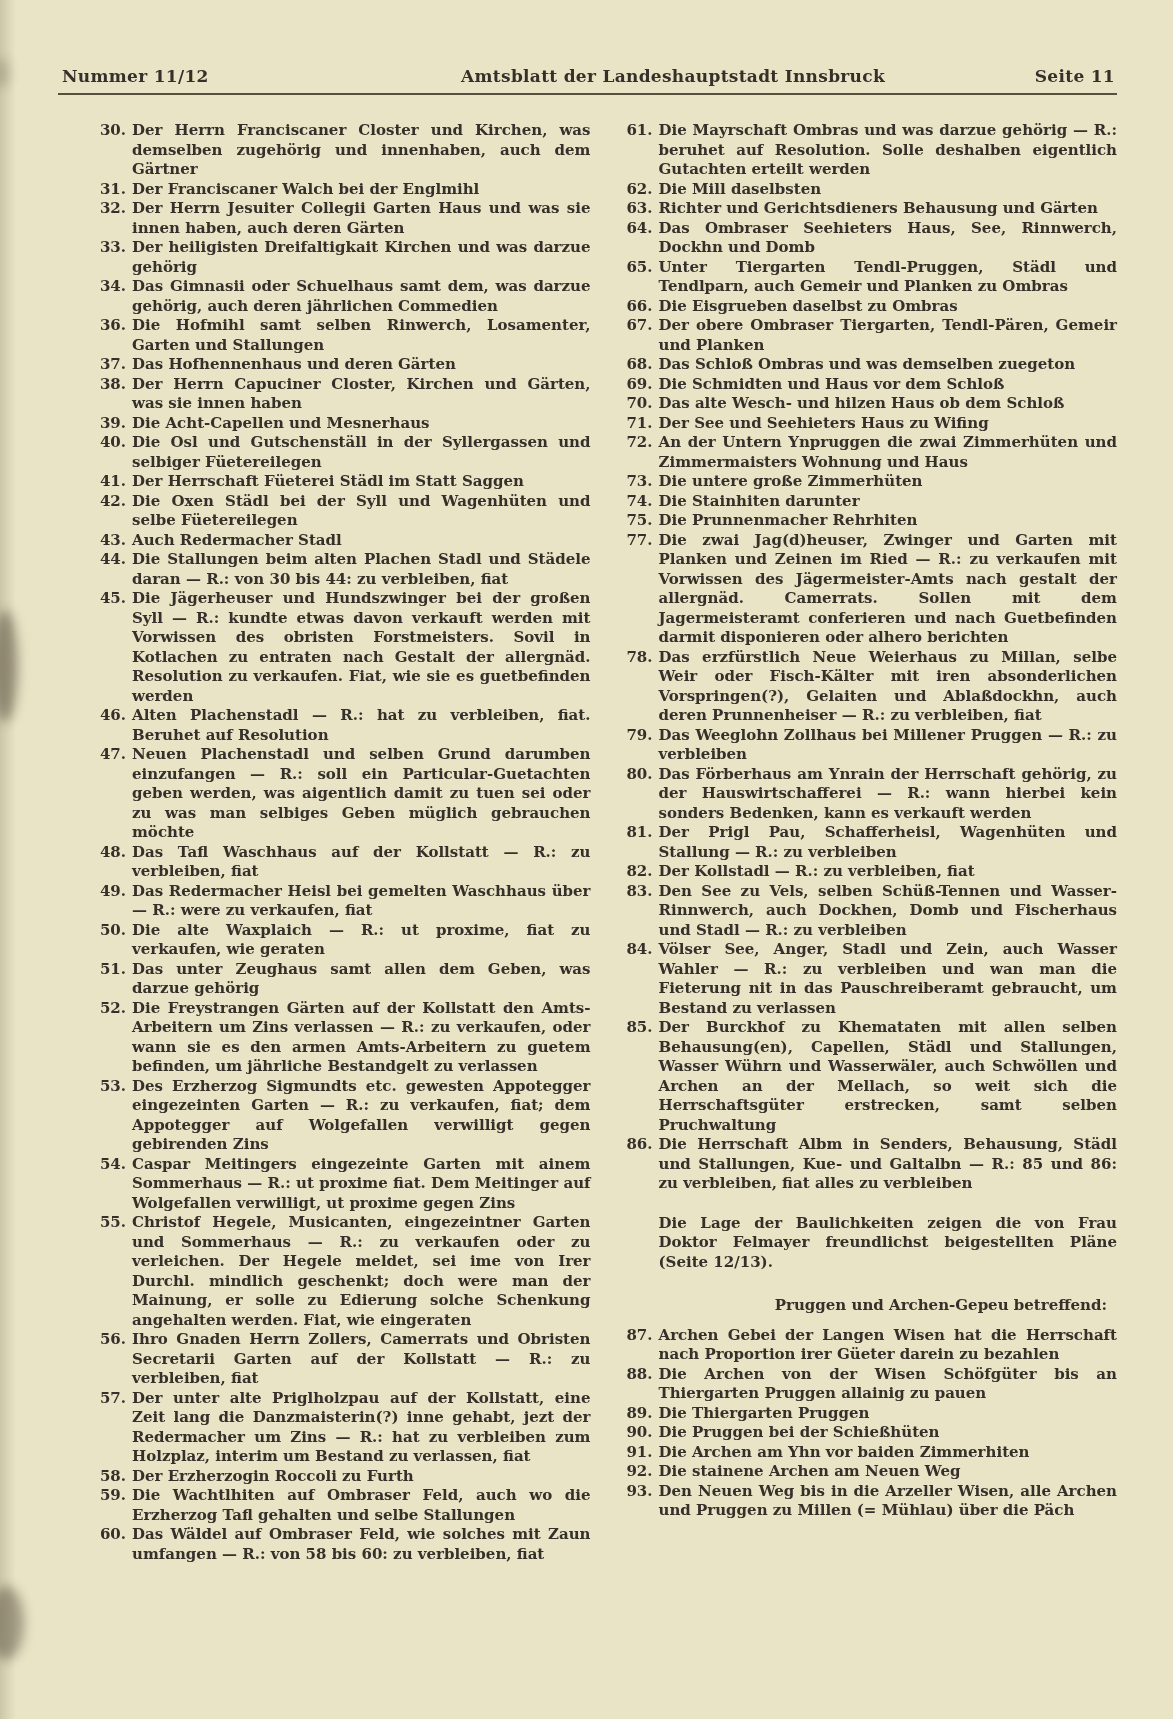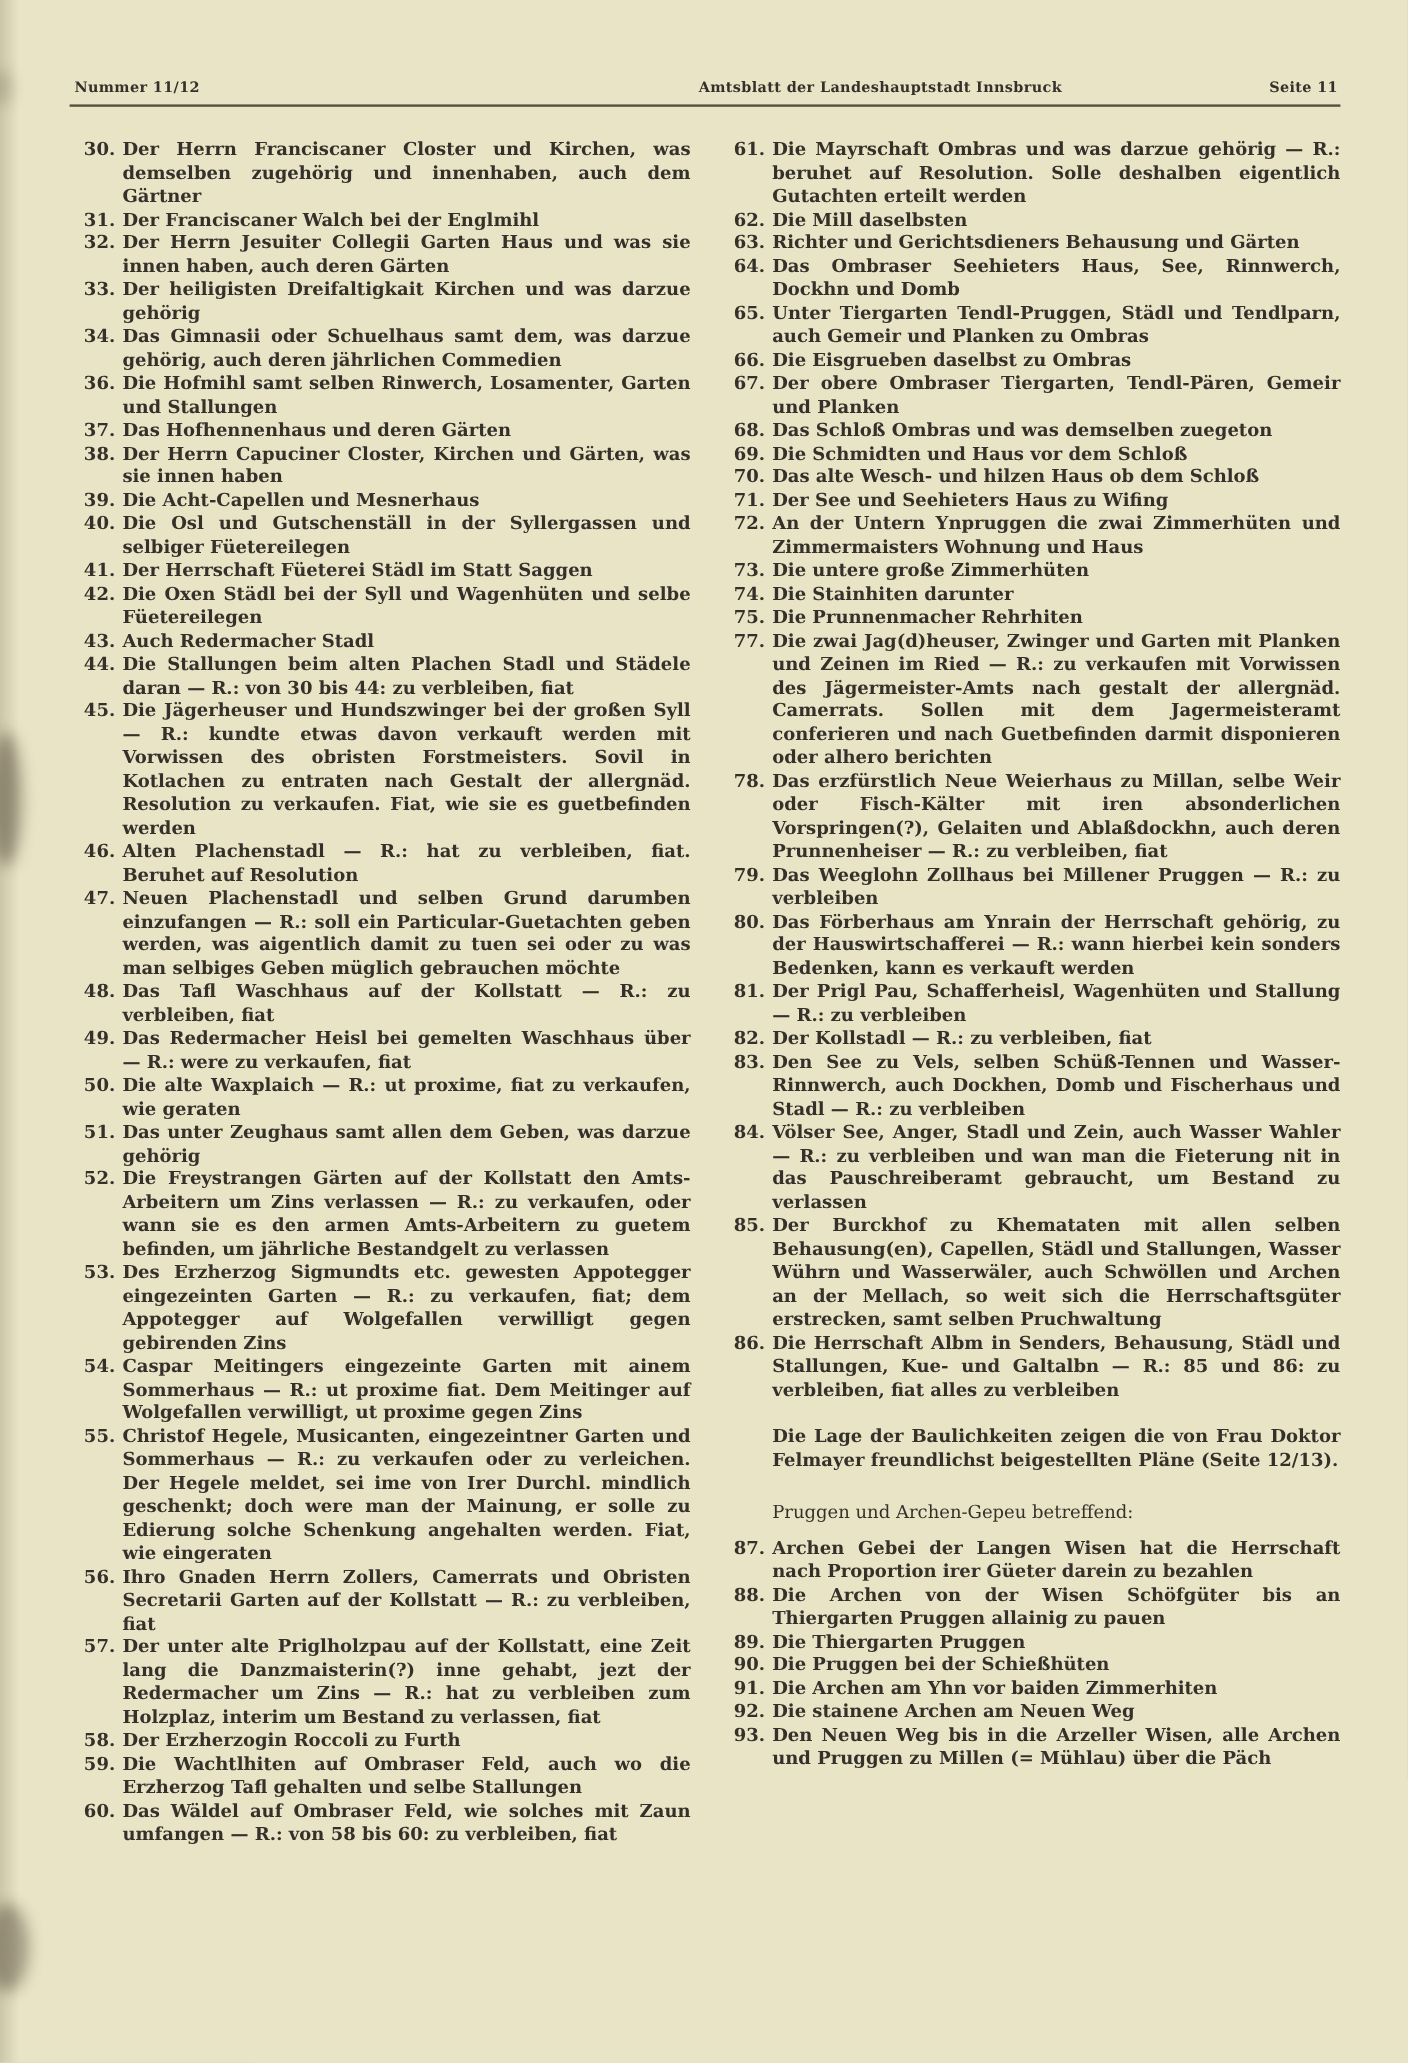--- a/index.html
+++ b/index.html
@@ -27,40 +27,40 @@
     position:absolute;background:#4a4030;border-radius:50%;
     filter:blur(6px);pointer-events:none;
   }
   .a1{left:-8px;top:610px;width:26px;height:112px;opacity:.50;}
   .a2{left:-12px;top:1586px;width:36px;height:74px;opacity:.45;}
   .a3{left:-8px;top:58px;width:18px;height:30px;opacity:.22;}
 
   .masthead{
     display:flex;align-items:baseline;
     padding:66px 58px 0 62px;
-    font-size:12px;font-weight:bold;letter-spacing:.3px;
+    font-size:17px;font-weight:bold;letter-spacing:.3px;
   }
   .masthead .m-left{width:230px;}
   .masthead .m-center{flex:1;text-align:right;}
   .masthead .m-right{width:230px;text-align:right;}
   .rule{margin:7px 56px 0 58px;border-top:2px solid var(--rule);}
 
   .columns{
     display:flex;gap:30px;
-    padding:26px 56px 0 64px;
+    padding:26px 56px 0 94px;
     box-sizing:border-box;
   }
   .col{flex:1;min-width:0;font-size:15px;line-height:19.5px;}
   .item{display:flex;}
   .item .num{flex:0 0 32px;text-align:right;padding-right:6px;white-space:nowrap;}
   .item .txt{flex:1;text-align:justify;}
   .note{margin:20px 0 0 38px;text-align:justify;}
   .section-heading{
-    margin:24px 10px 10px 38px;text-align:left;
-    font-size:15px;font-weight:normal;
+    margin:24px 10px 10px 38px;text-align:right;
+    font-size:15px;font-weight:bold;
   }
 </style>
 </head>
 <body>
 
 <div class="page">
 
   <div class="edge-shade"></div>
   <div class="artifact a1"></div>
   <div class="artifact a2"></div>

